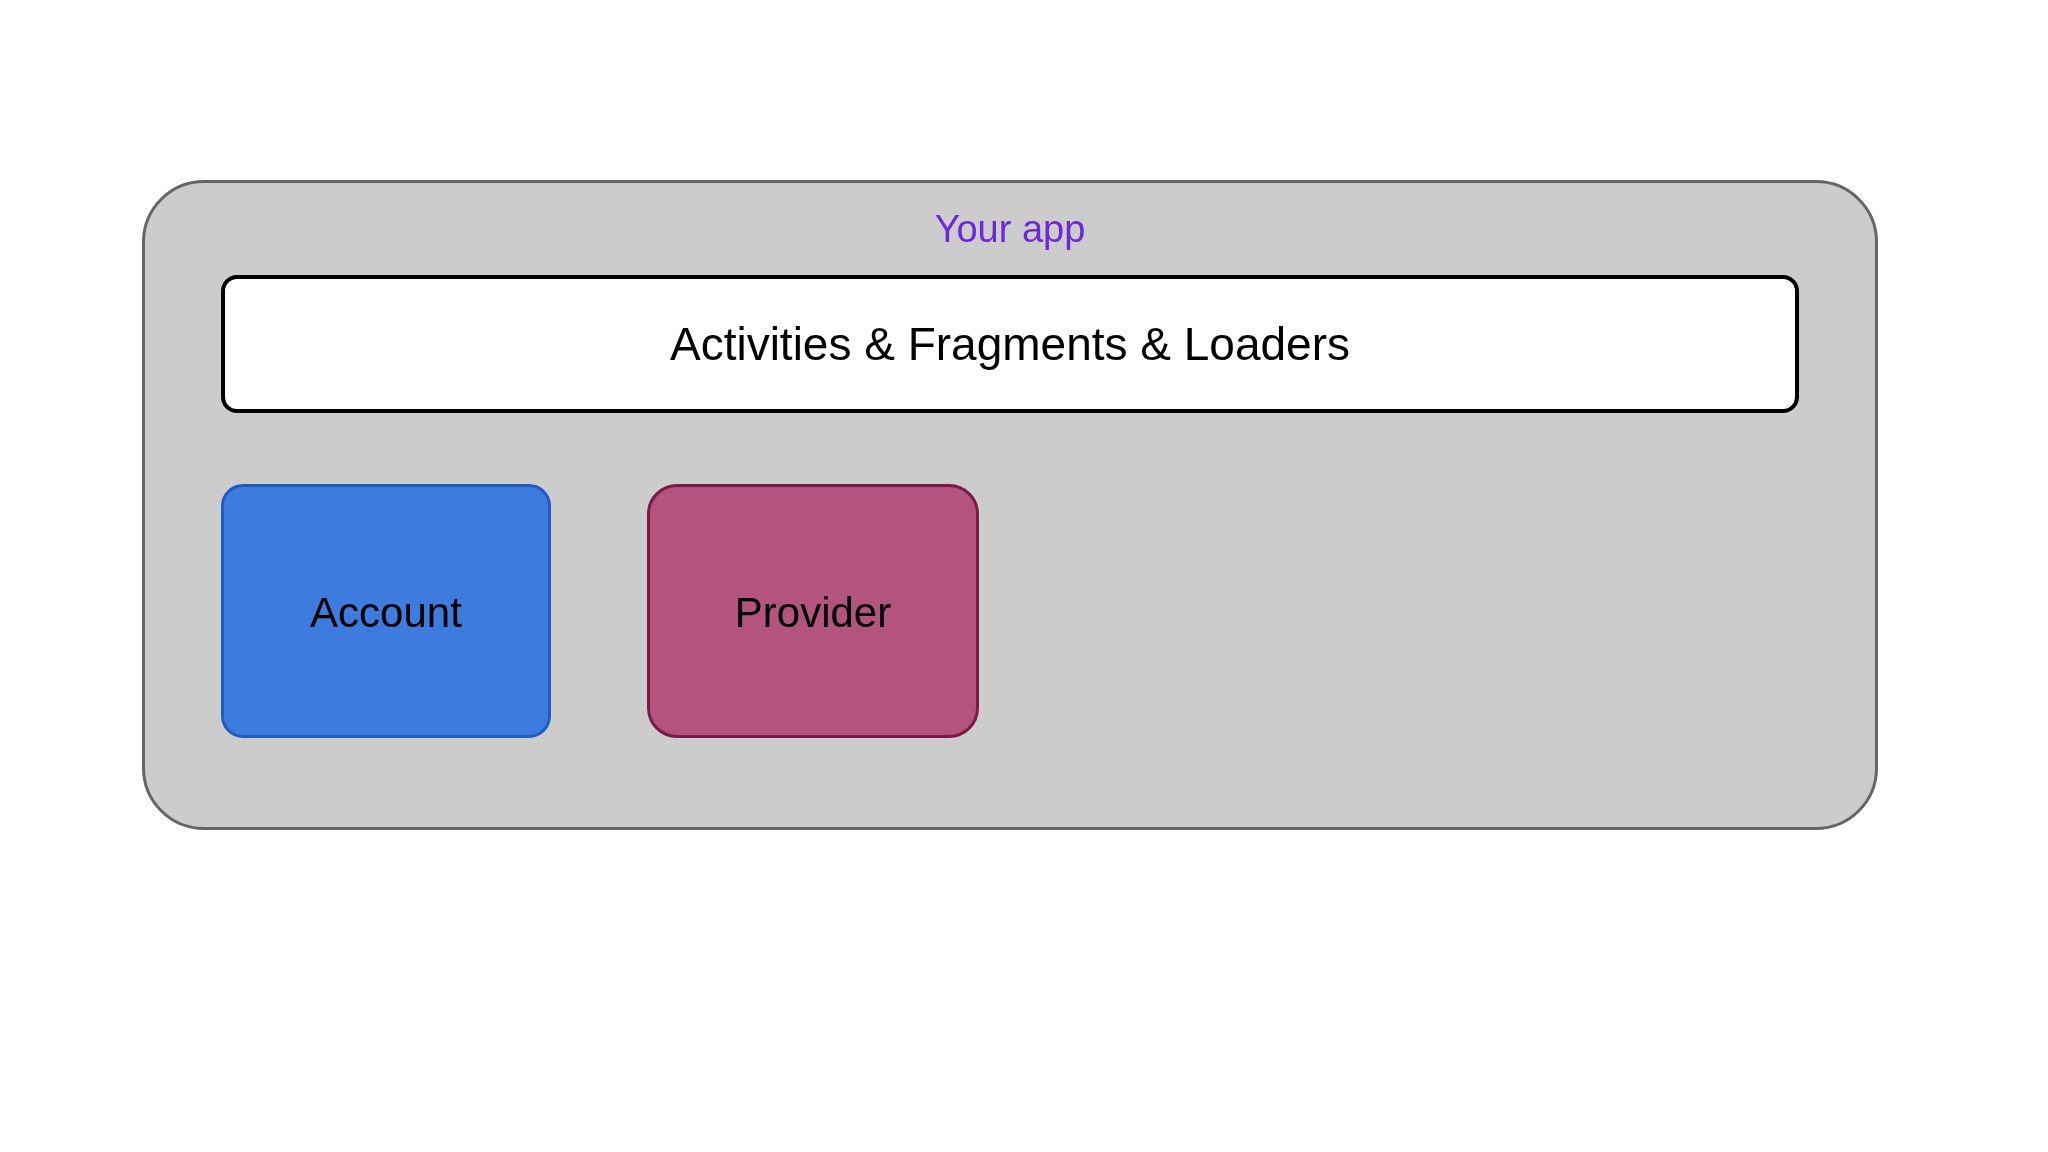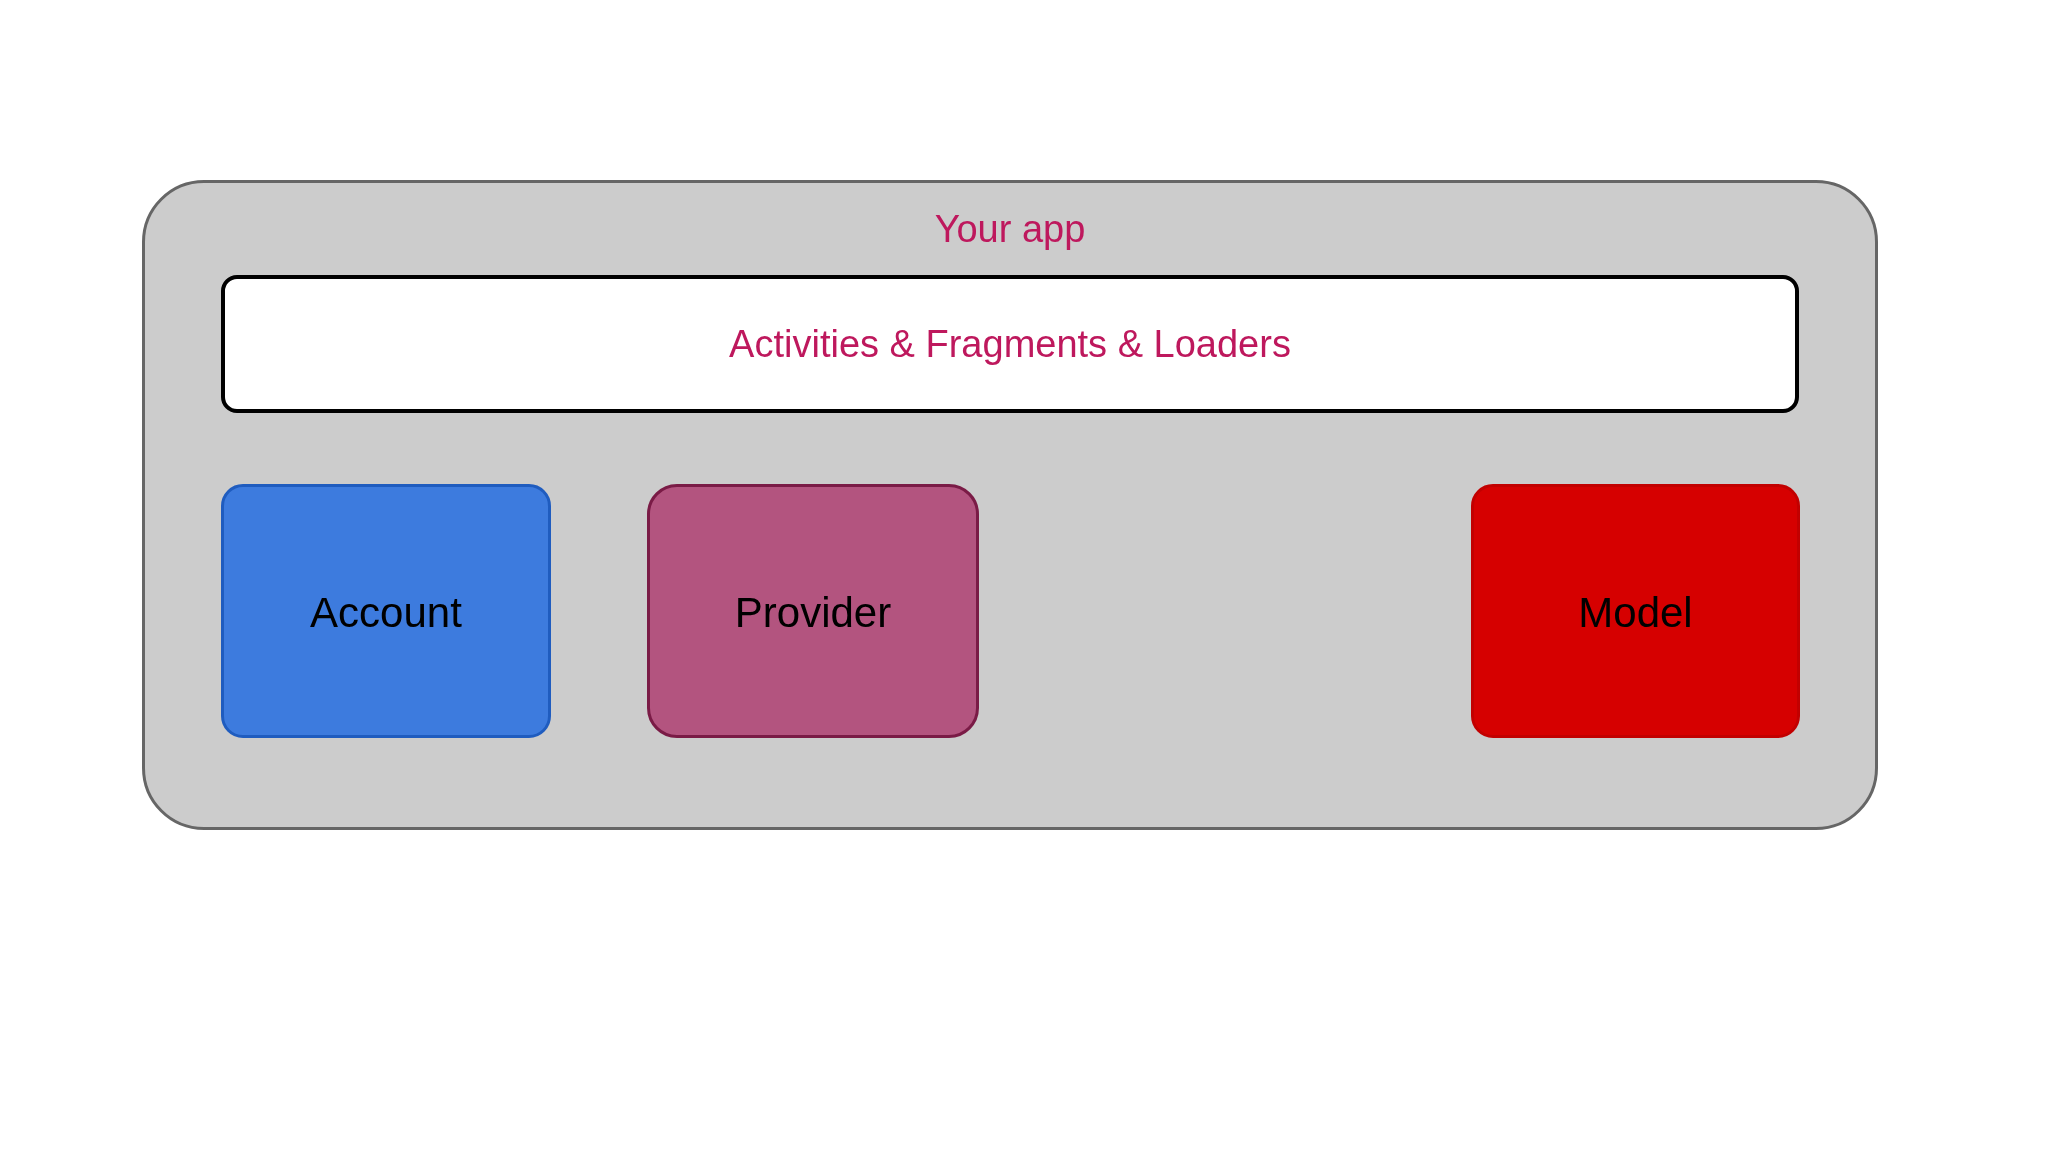--- a/index.html
+++ b/index.html
@@ -38,43 +38,43 @@
 
   .app-title {
     position: absolute;
     left: 0;
     top: 0;
     width: 100%;
     height: 92px;
     line-height: 92px;
     text-align: center;
     font-size: 38px;
-    color: #be185d;
+    color: #6d28d9;
     white-space: nowrap;
   }
 
   
   .activities-bar {
     position: absolute;
     left: 76px;   
     top: 92px;    
     width: 1578px;
     height: 138px;
     box-sizing: border-box;
     background: #ffffff;
     border: 4px solid #000000;
     border-radius: 16px;
     display: flex;
     align-items: center;
     justify-content: center;
   }
 
   .activities-label {
-    font-size: 38px;
-    color: #be185d;
+    font-size: 46px;
+    color: #000000;
     white-space: nowrap;
   }
 
   
   .modules-row {
     position: absolute;
     left: 0;
     top: 0;
     width: 100%;
     height: 100%;
@@ -147,21 +147,18 @@
 
       <div class="module-box module-account" style="background: rgb(61, 123, 222); border-color: rgb(31, 92, 191);">
         <span class="module-label">Account</span>
       </div>
 
       <div class="module-box module-provider" style="background: rgb(179, 84, 127); border-color: rgb(122, 27, 70); border-radius: 30px;">
         <span class="module-label">Provider</span>
       </div>
 
 
-      <div class="module-box module-model" style="background: rgb(214, 0, 0); border-color: rgb(194, 0, 0);">
-        <span class="module-label">Model</span>
-      </div>
 
     </div>
   </div>
 
 
 </div>
 
 </body></html>

